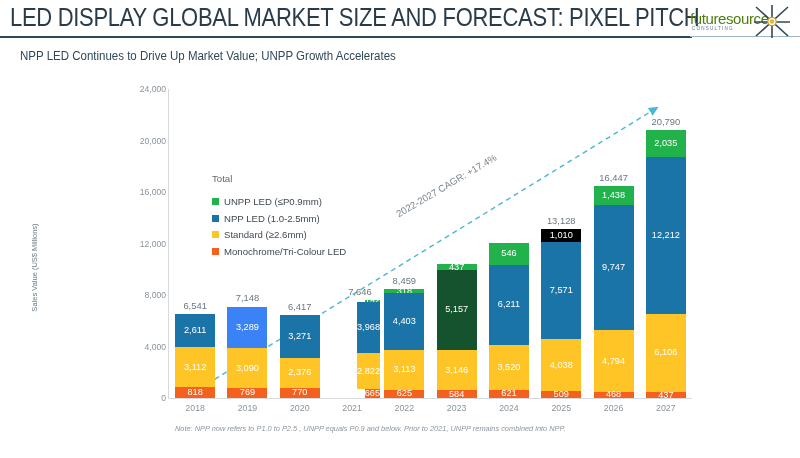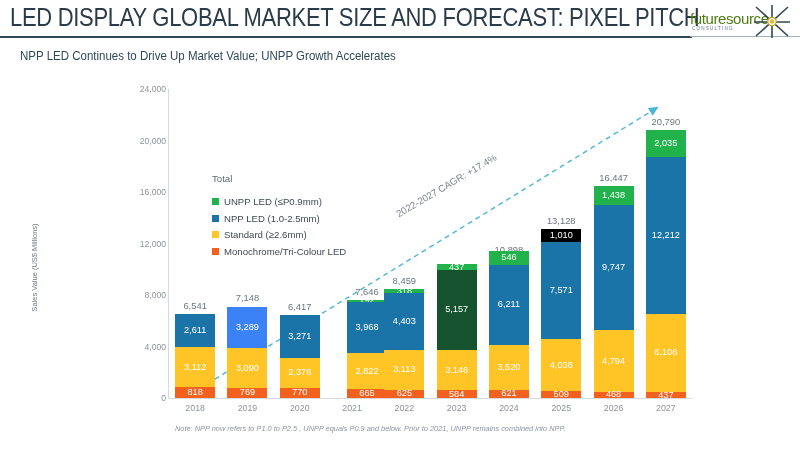--- a/index.html
+++ b/index.html
@@ -208,21 +208,21 @@
         <div class="seg" style="height: 42.1141px; background: rgb(27, 116, 168);">
           <span>3,271</span>
         </div>
         <div class="seg" style="height: 30.591px; background: rgb(255, 196, 37);">
           <span>2,376</span>
         </div>
         <div class="seg" style="height: 9.91375px; background: rgb(244, 96, 30);">
           <span>770</span>
         </div>
       </div>
-      <div class="bar-col" style="left: 178px;">
+      <div class="bar-col" style="left: 171px; align-items: flex-end;">
         <div class="total-lbl" style="bottom: 101.442px;">7,646</div>
         <div class="seg" style="height: 2.472px; background: rgb(34, 178, 76);">
           <span>192</span>
         </div>
         <div class="seg" style="height: 51.088px; background: rgb(27, 116, 168);">
           <span>3,968</span>
         </div>
         <div class="seg" style="height: 36.3332px; background: rgb(255, 196, 37);">
           <span>2,822</span>
         </div>
@@ -255,21 +255,21 @@
         </div>
         <div class="seg" style="height: 40.5048px; background: rgb(255, 196, 37);">
           <span>3,146</span>
         </div>
         <div class="seg" style="height: 7.519px; background: rgb(244, 96, 30);">
           <span>584</span>
         </div>
       </div>
       <div class="bar-col" style="left: 319.95px;">
         <div class="total-lbl" style="bottom: 143.312px;">10,898</div>
-        <div class="seg" style="height: 14px; background: rgb(34, 178, 76);">
+        <div class="seg" style="height: 22px; background: rgb(34, 178, 76);">
           <span>546</span>
         </div>
         <div class="seg" style="height: 79.9666px; background: rgb(27, 116, 168);">
           <span>6,211</span>
         </div>
         <div class="seg" style="height: 45.32px; background: rgb(255, 196, 37);">
           <span>3,520</span>
         </div>
         <div class="seg" style="height: 7.99537px; background: rgb(244, 96, 30);">
           <span>621</span>

